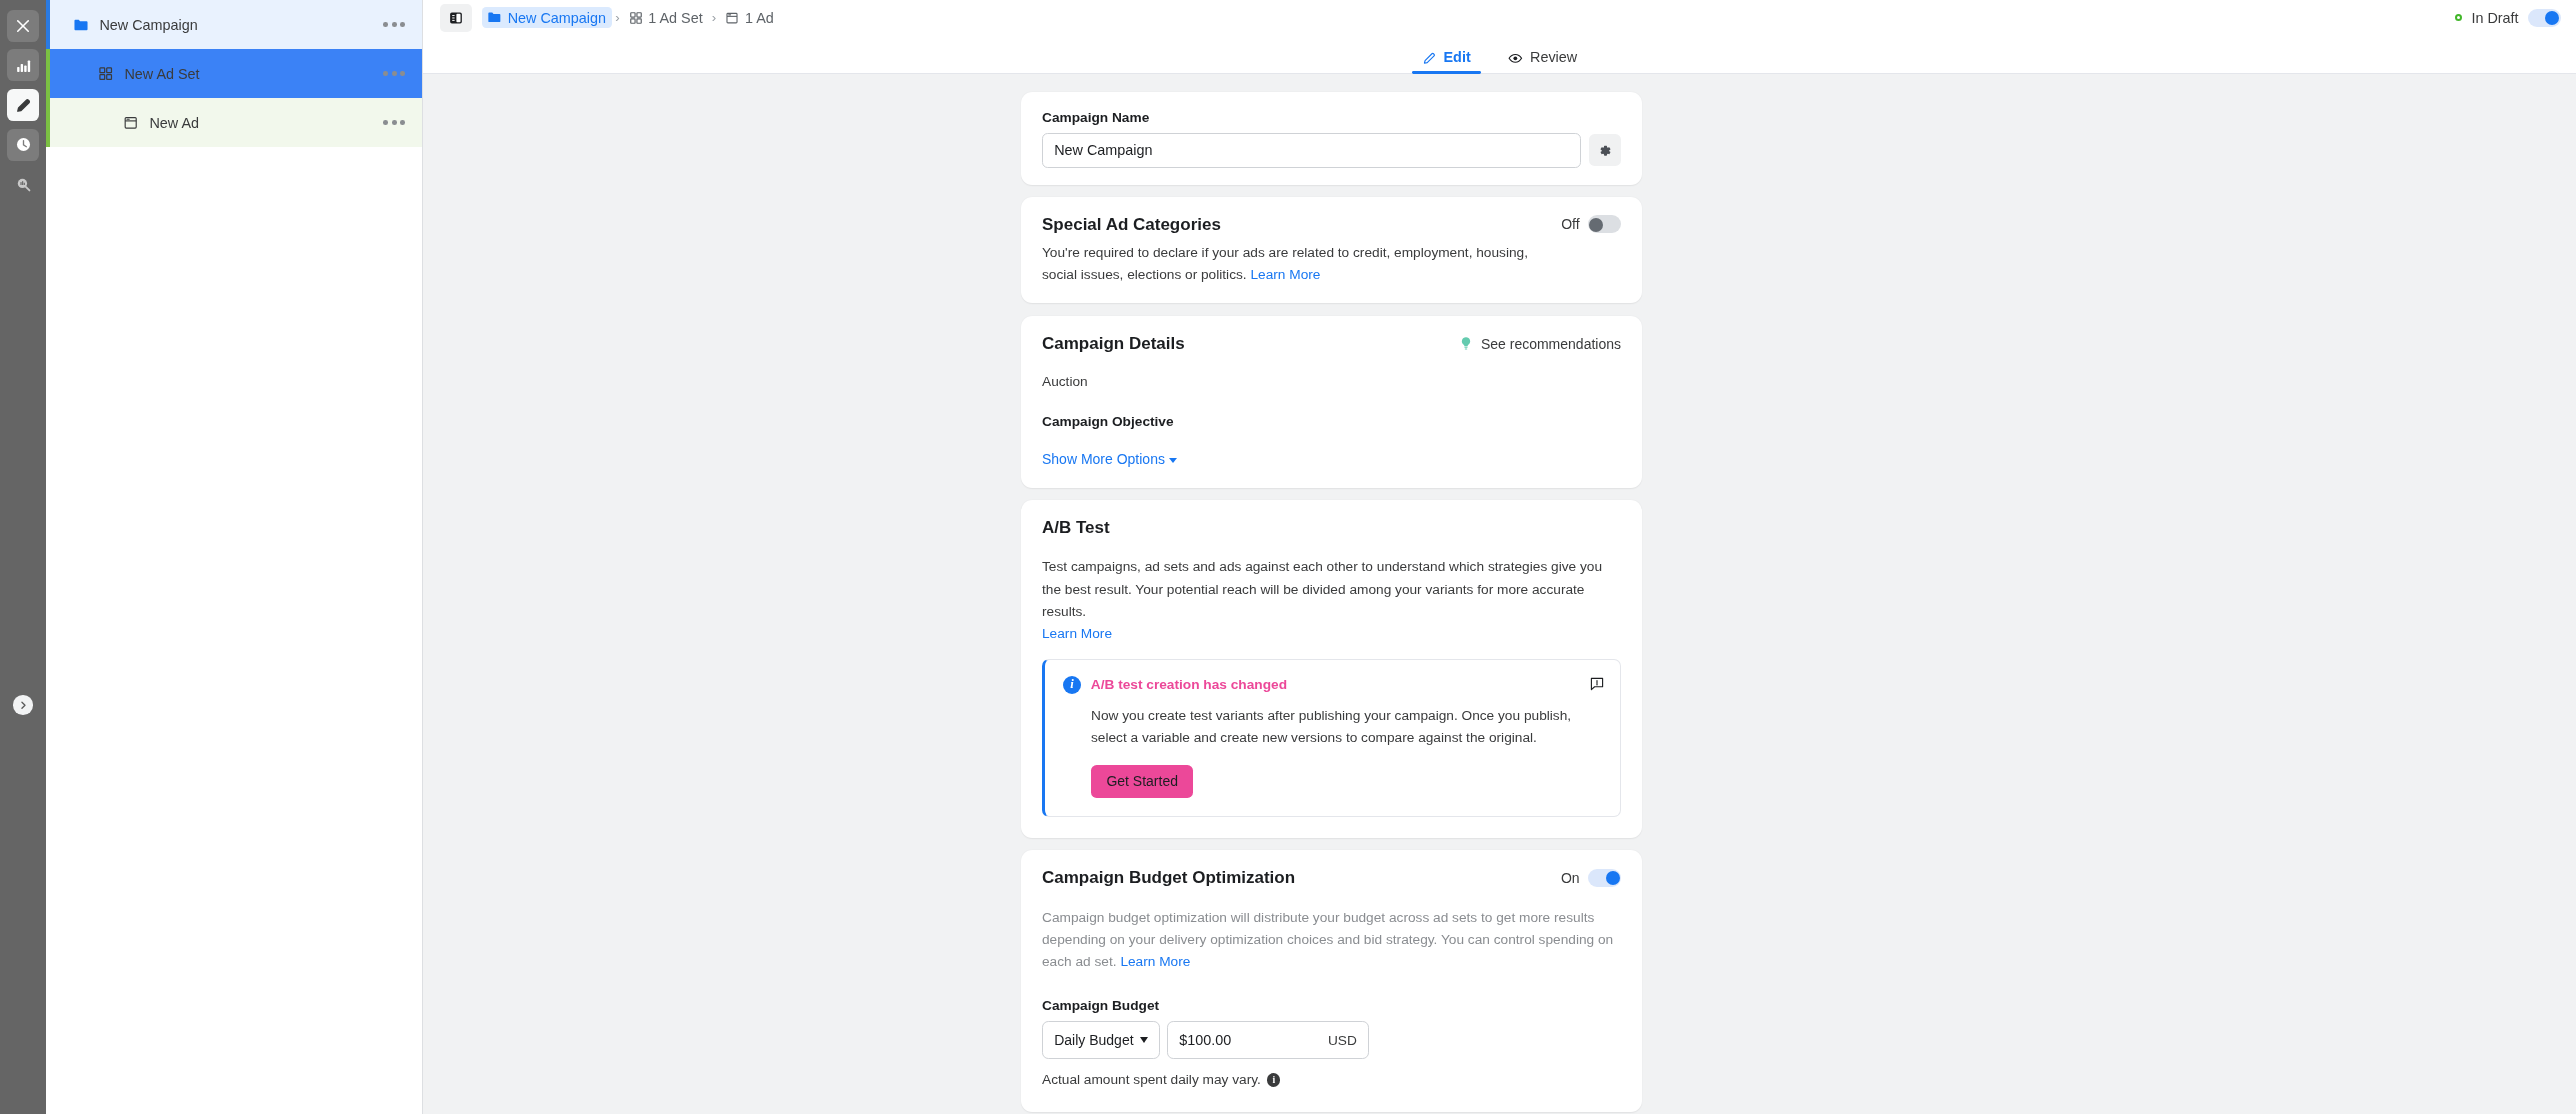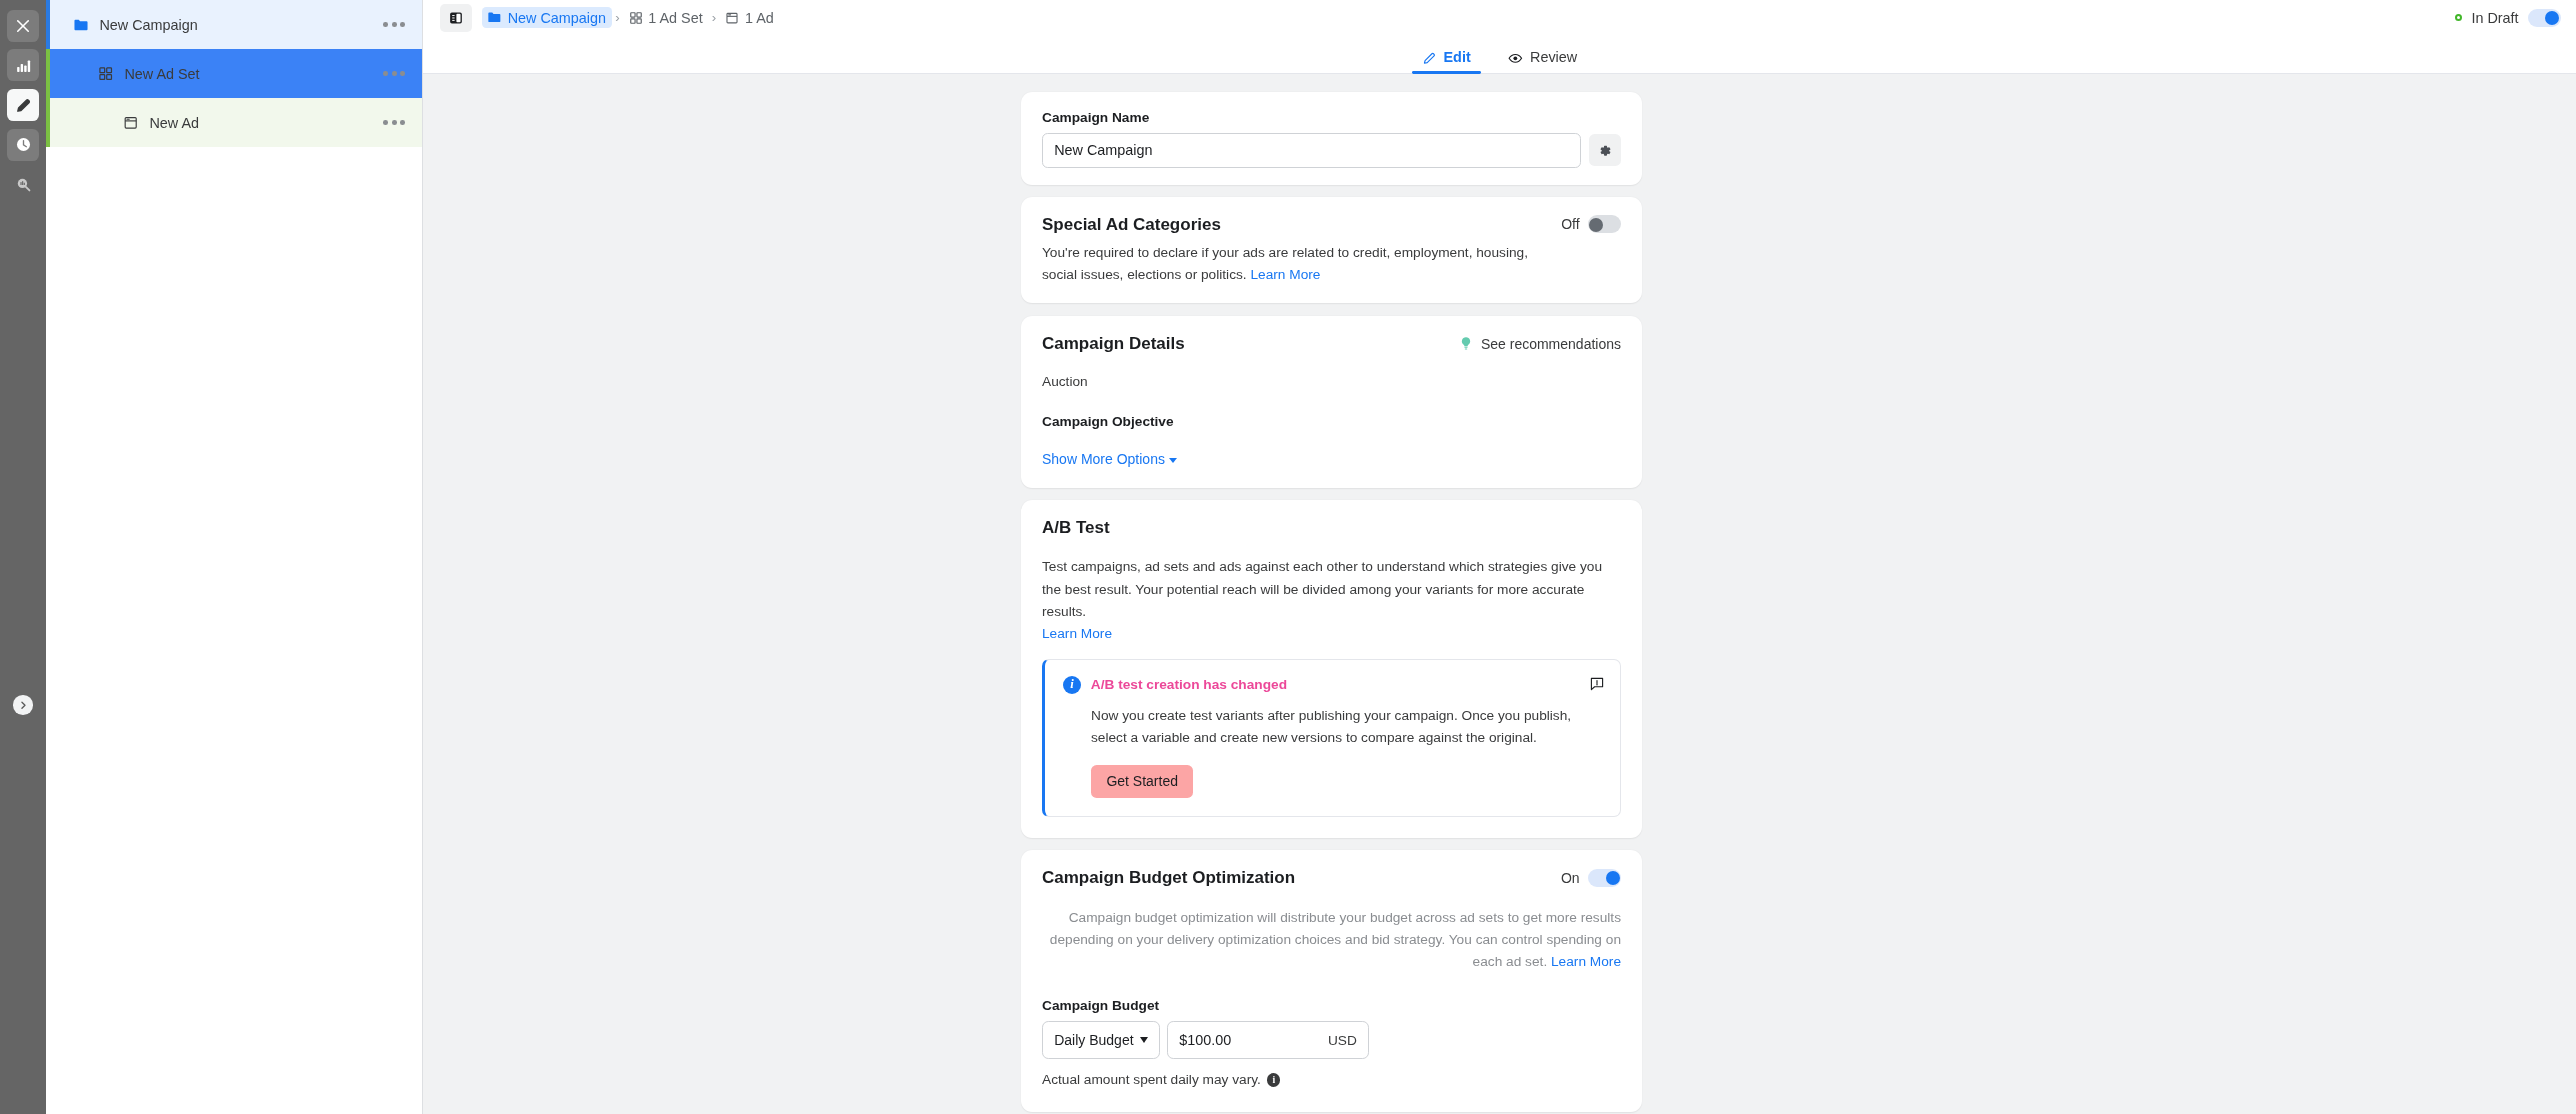--- a/index.html
+++ b/index.html
@@ -187,21 +187,21 @@
     font-size: 13.7px; font-weight: bold; color: #1c1e21;
     margin-bottom: 8.4px;
   }
   .sect-title {
     font-size: 17px; font-weight: bold; color: #1c1e21;
   }
   .body-text {
     font-size: 13.7px; color: #3a3b3c; line-height: 1.62;
   }
   .muted-text {
-    font-size: 13.7px; color: #8a8d91; line-height: 1.62; text-align: right;
+    font-size: 13.7px; color: #8a8d91; line-height: 1.62;
   }
   .link { color: #1877f2; cursor: pointer; }
   .link-strong { color: #1877f2; cursor: pointer; font-size: 14px; }
 
   .row-between { display: flex; align-items: flex-start; justify-content: space-between; }
 
   
   #name-row { display: flex; align-items: center; gap: 8.4px; }
   .text-input {
     flex: 1 1 auto; height: 35px;
@@ -247,21 +247,21 @@
     display: flex; align-items: center; justify-content: center;
     font-family: "Liberation Serif", serif;
     flex: 0 0 18px;
   }
   #ab-banner-title { font-size: 13.7px; font-weight: bold; color: #ec4899; }
   #ab-flag { position: absolute; right: 15.4px; top: 15.4px; cursor: pointer; }
   #ab-banner-body { margin: 11.2px 0 0 28px; }
   #get-started {
     margin: 15.4px 0 0 28px;
     display: inline-block;
-    background: #fca5a5; color: #1c1e21;
+    background: #ec4899; color: #1c1e21;
     border-radius: 5.6px; padding: 8.4px 15.4px;
     font-size: 14px; cursor: pointer;
   }
 
   
   #budget-block { margin-top: 24px; }
   #budget-controls { display: flex; align-items: center; gap: 7px; margin-bottom: 9.8px; }
   #budget-type {
     width: 118px; height: 38px;
     border: 0.7px solid #cfd2d6; border-radius: 6.3px;

